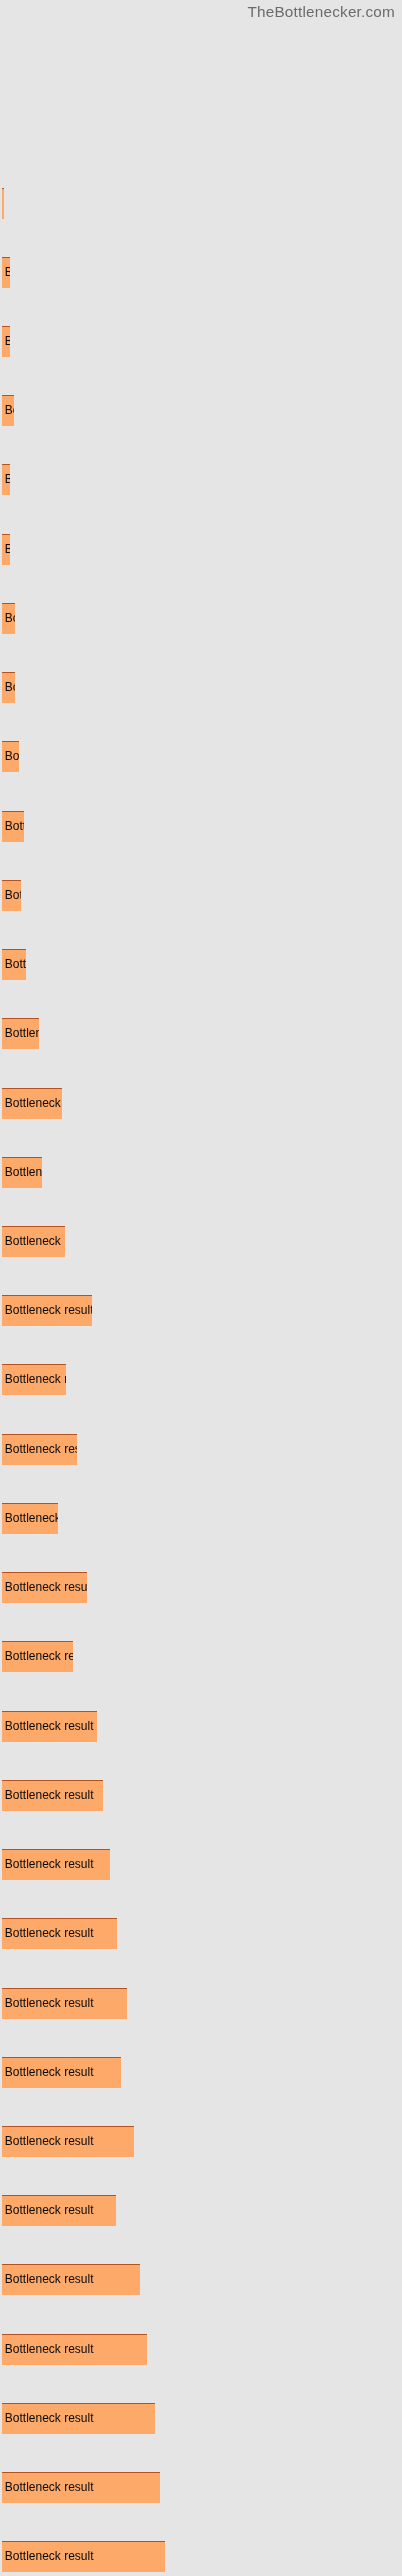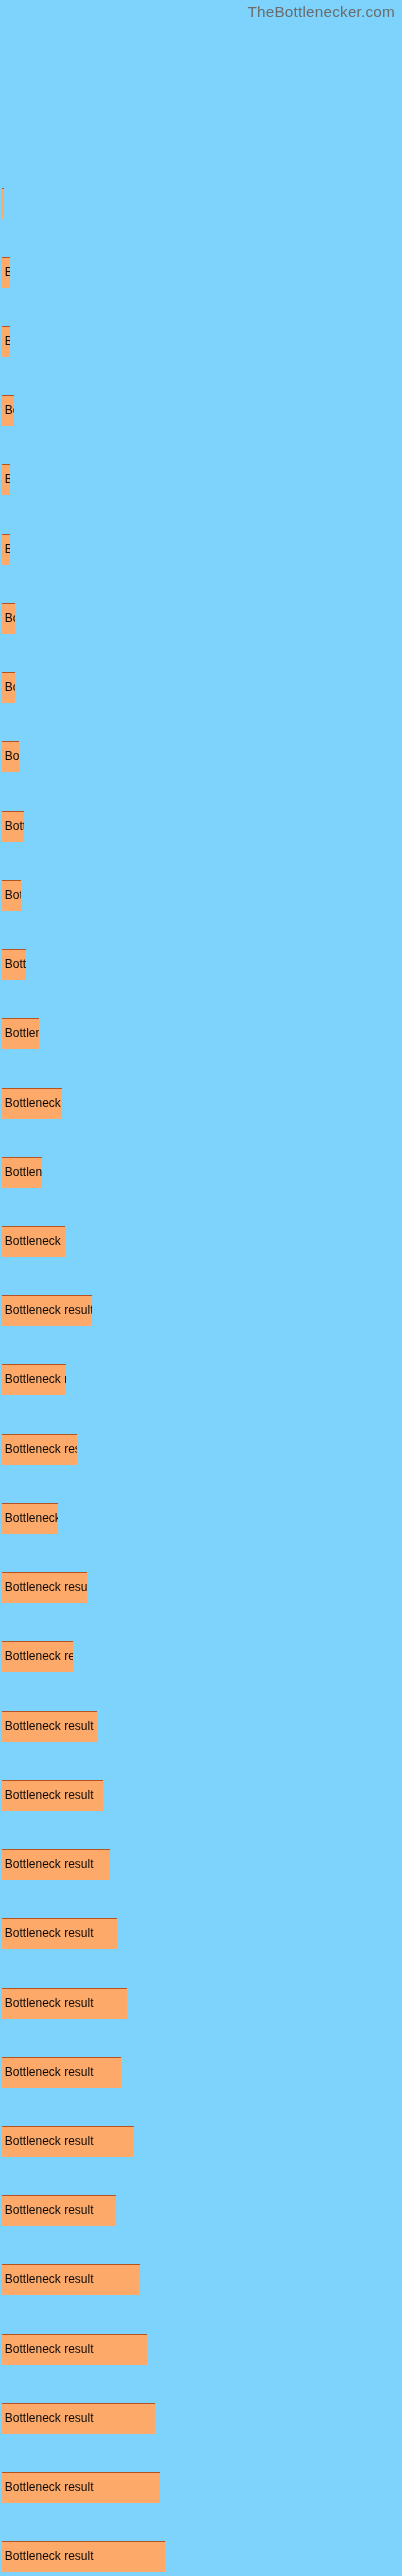--- a/index.html
+++ b/index.html
@@ -8,21 +8,21 @@
     padding: 0;
     background: #000000;
   }
   body {
     font-family: "Liberation Sans", sans-serif;
   }
   #chart-root {
     position: relative;
     width: 403px;
     height: 2576px;
-    background: #7dd3fc;
+    background: #e5e5e5;
     overflow: hidden;
   }
   #watermark {
     position: absolute;
     top: 1.6px;
     right: 8px;
     color: #6b6b6b;
     font-family: "Liberation Sans", sans-serif;
     font-size: 15.3px;
     line-height: 19.3px;

